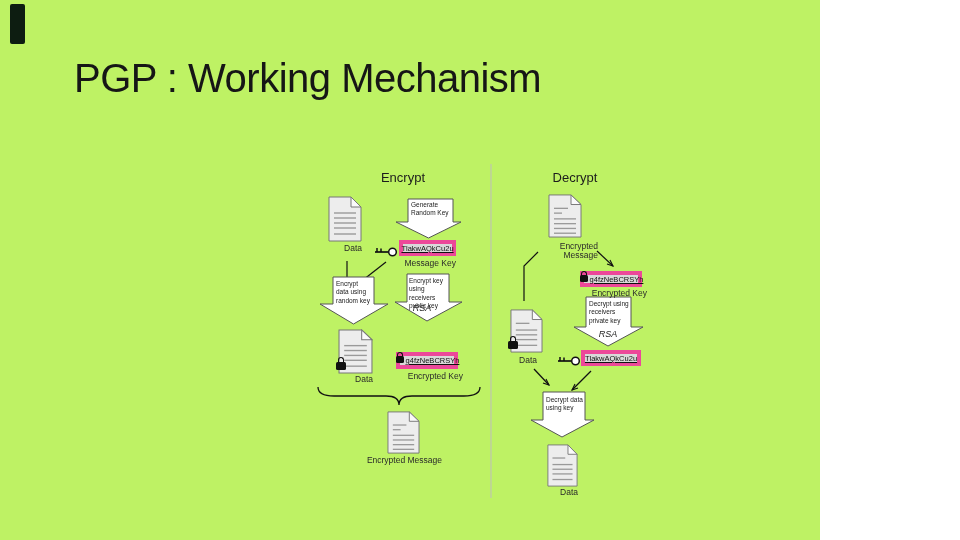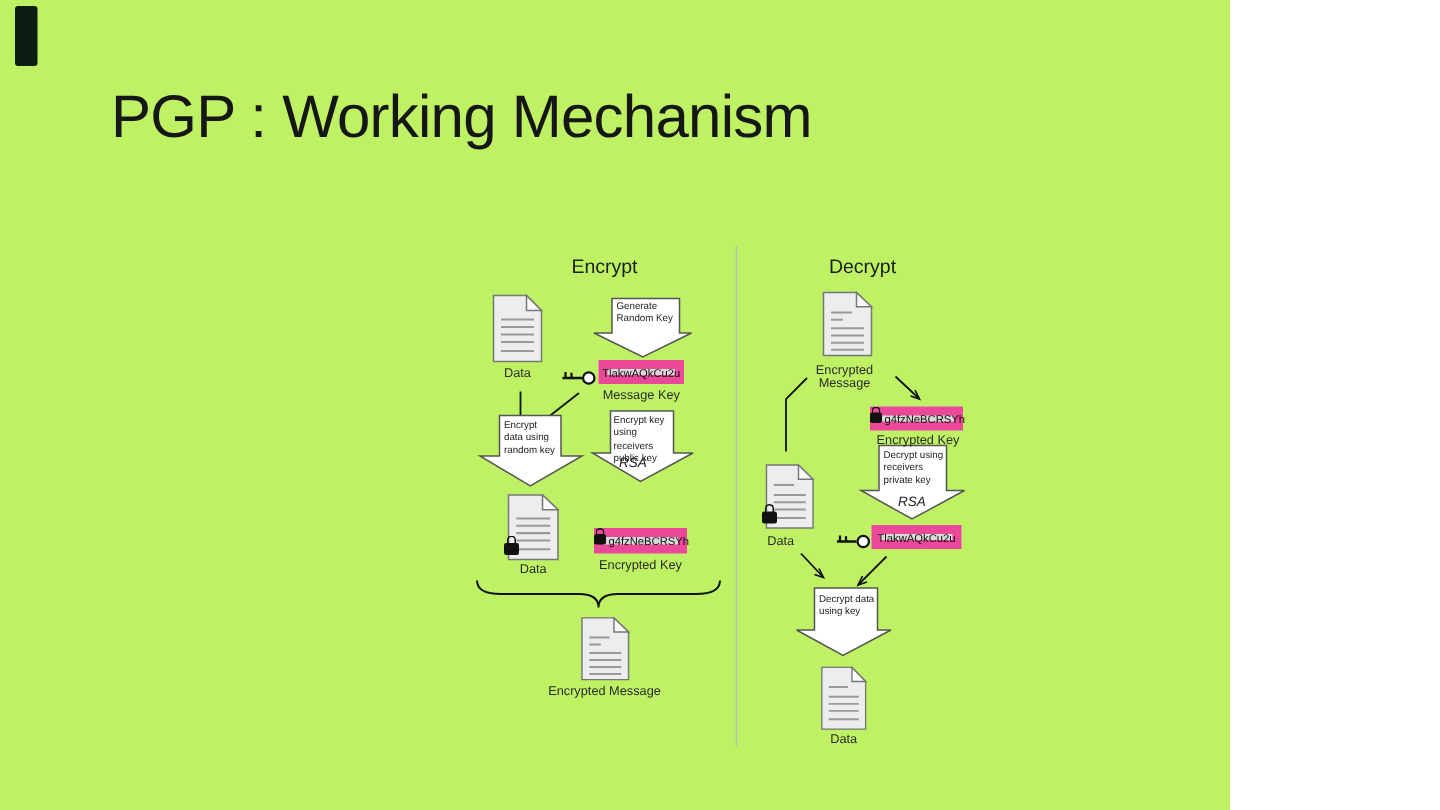--- a/index.html
+++ b/index.html
@@ -12,28 +12,28 @@
 
   
   #slide-title{left:74px;top:56px;font-size:40px;color:#161616;letter-spacing:-0.5px;
                font-family:"Liberation Sans",sans-serif;}
 
   
   #diagram{left:300px;top:145px;width:385px;height:340px;margin-top:19px;}
   #diagram svg.layer{position:absolute;left:0;top:0;width:385px;height:340px;}
 
   .sec-title{font-size:13px;color:#1c1c1c;text-align:center;}
-  .lbl{font-size:8.5px;color:#2a2a2a;text-align:center;line-height:1.1;}
+  .lbl{font-size:8.5px;color:#2a2a2a;text-align:right;line-height:1.1;}
   .arrtxt{font-size:6.5px;line-height:1.3;color:#222;text-align:left;}
   .rsa{font-size:9px;color:#222;text-align:center;font-style:italic;}
 
   
-  .keybox{background:#d9d9d9;border:6px solid #ec4899;display:flex;align-items:center;
+  .keybox{background:#d9d9d9;border:4px solid #ec4899;display:flex;align-items:center;
           justify-content:center;font-size:7.5px;color:#101010;white-space:nowrap;
-          box-sizing:border-box;overflow:visible;}
+          box-sizing:border-box;overflow:visible;text-decoration:underline;}
 
   
   .lock{position:absolute;width:10px;height:8px;background:#111;border-radius:1.5px;}
   .lock::before{content:"";position:absolute;left:1.8px;top:-4.6px;width:4.6px;height:4.6px;
                 border:1.5px solid #111;border-bottom:none;border-radius:3px 3px 0 0;}
   .lock.inbox{position:relative;flex:0 0 auto;width:8px;height:7px;margin:0 2px 0 1px;top:-1px;}
   .lock.inbox::before{left:1.4px;top:-3.8px;width:3.6px;height:3.8px;border-width:1.3px;}
 
   .doc{position:absolute;}
   .doc svg{display:block;width:100%;height:100%;}

